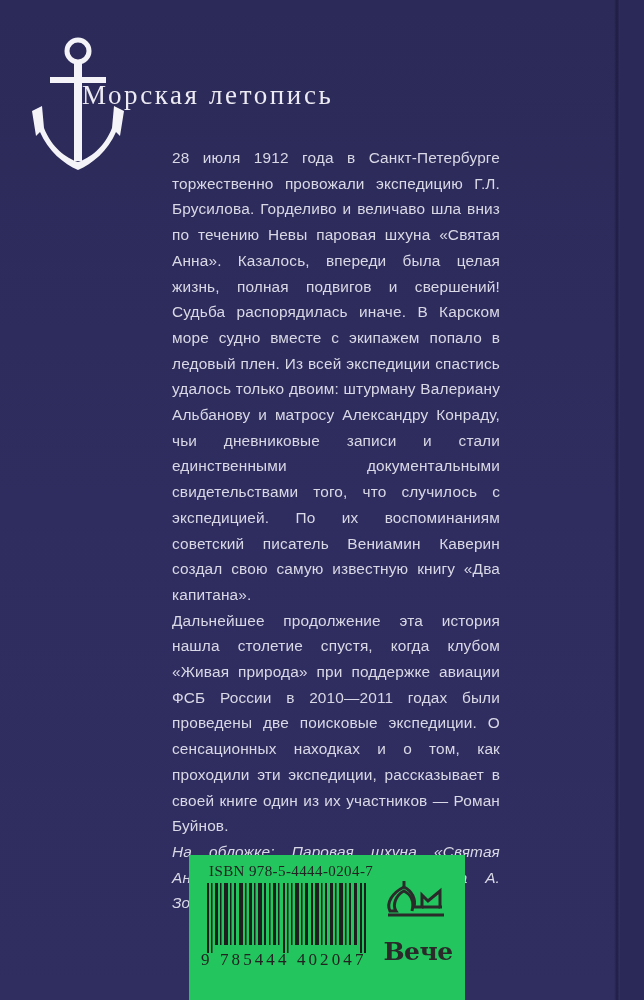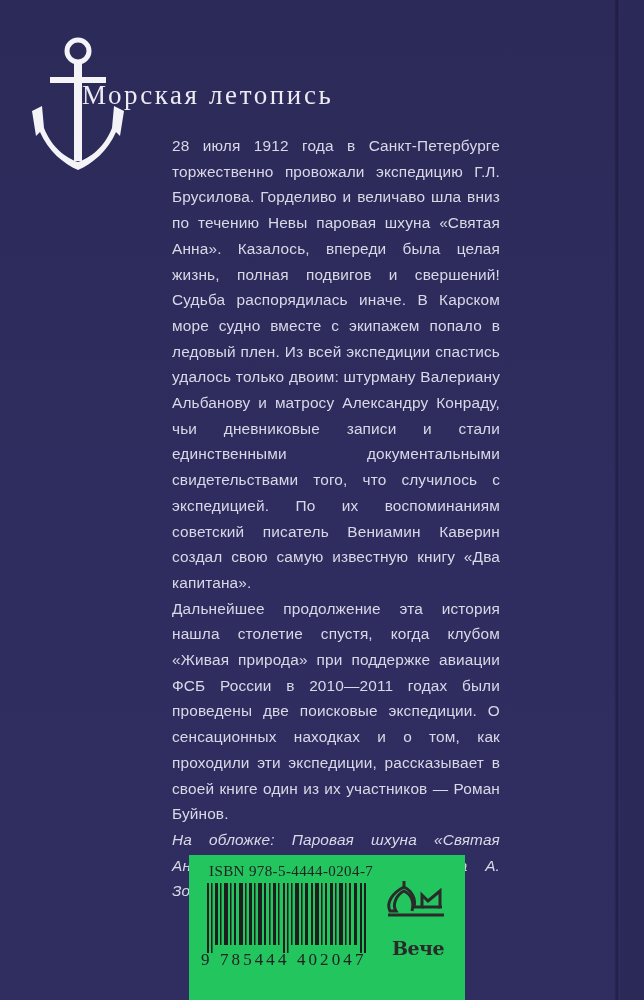--- a/index.html
+++ b/index.html
@@ -25,21 +25,21 @@
     position:absolute; left:28px; top:36px; width:100px; height:136px;
   }
   .series-title {
     position:absolute; left:82px; top:80px;
     font-family:"Liberation Serif", serif;
     font-size:27px; letter-spacing:2.6px;
     color:#eceaf2;
     white-space:nowrap;
   }
   .blurb {
-    position:absolute; left:172px; top:133px; width:328px;
+    position:absolute; left:172px; top:145px; width:328px;
     color:#d9d8e6;
     font-size:15.4px; line-height:25.7px;
     text-align:justify;
     letter-spacing:0.15px;
   }
   .blurb p { margin:0; text-align:justify; text-align-last:left; }
   .blurb p.caption { font-style:italic; }
   .barcode-box {
     position:absolute; left:189px; top:855px; width:276px; height:145px;
     background:#22c55e;
@@ -56,21 +56,21 @@
     position:absolute; left:12px; top:95px;
     font-family:"Liberation Serif", serif;
     font-size:17px; color:#222; letter-spacing:3.1px; white-space:nowrap;
   }
   .publisher-logo {
     position:absolute; left:193px; top:22px; width:72px; height:64px;
   }
   .publisher-name {
     position:absolute; left:194px; top:82px; width:70px;
     font-family:"DejaVu Serif", serif; font-weight:bold;
-    font-size:19px; color:#2a2a2a; text-align:center; letter-spacing:-0.5px;
+    font-size:25px; color:#2a2a2a; text-align:center; letter-spacing:-0.5px;
   }
 </style>
 </head>
 <body>
 
 <div class="cover"></div>
 <div class="spine-line"></div>
 <div class="spine"></div>
 
 <svg class="anchor" viewBox="0 0 100 136">

